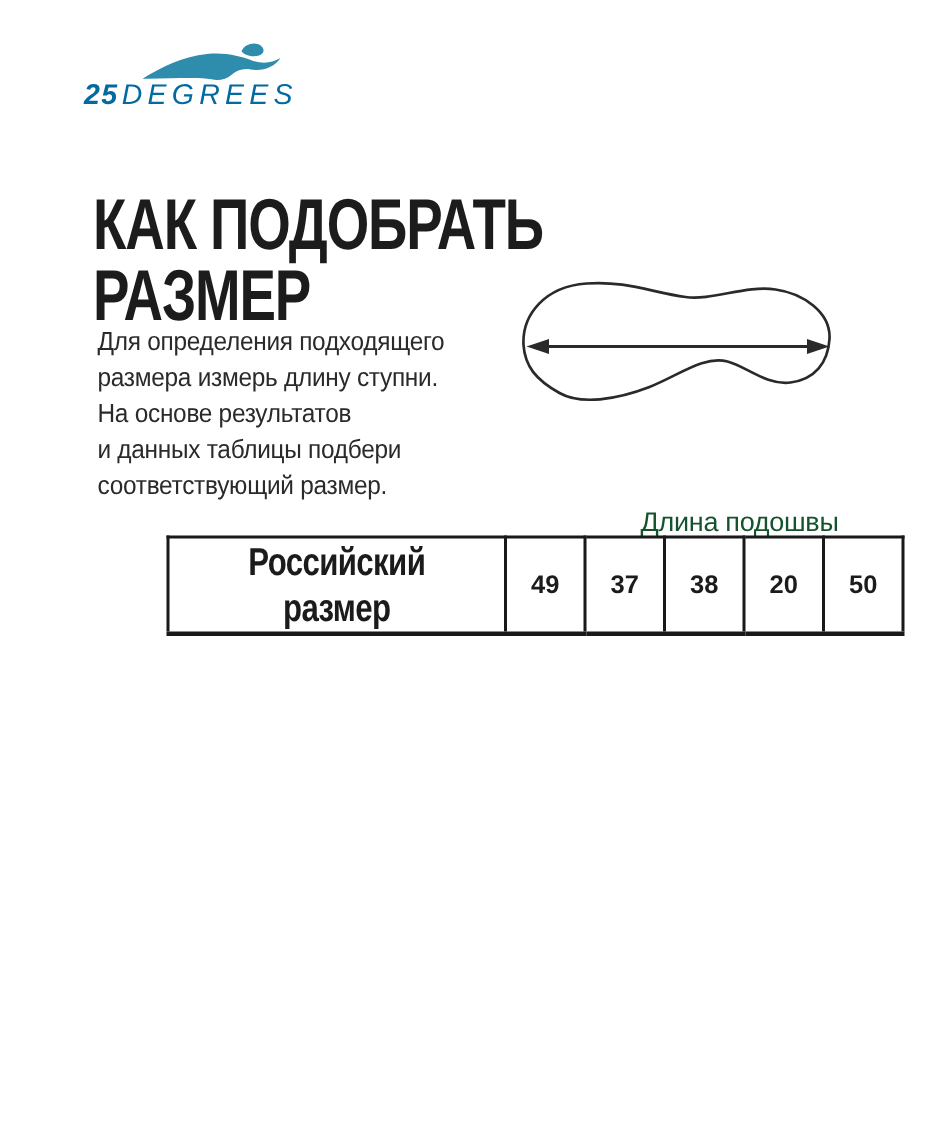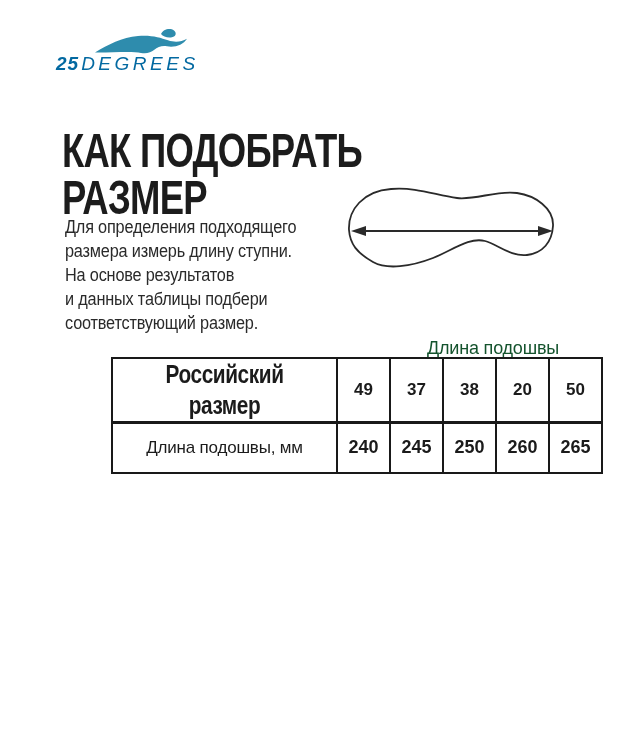--- a/index.html
+++ b/index.html
@@ -112,24 +112,16 @@
       <tr class="row-sizes">
         <td class="cell-size-label">
           <span>Российский размер</span>
         </td>
         <td class="cell-size">49</td>
         <td class="cell-size">37</td>
         <td class="cell-size">38</td>
         <td class="cell-size">20</td>
         <td class="cell-size">50</td>
       </tr>
-      <tr class="row-lengths">
-        <td class="cell-length-label">Длина подошвы, мм</td>
-        <td class="cell-length">240</td>
-        <td class="cell-length">245</td>
-        <td class="cell-length">250</td>
-        <td class="cell-length">260</td>
-        <td class="cell-length">265</td>
-      </tr>
     </tbody>
   </table>
 
 </div>
 
 </body></html>

